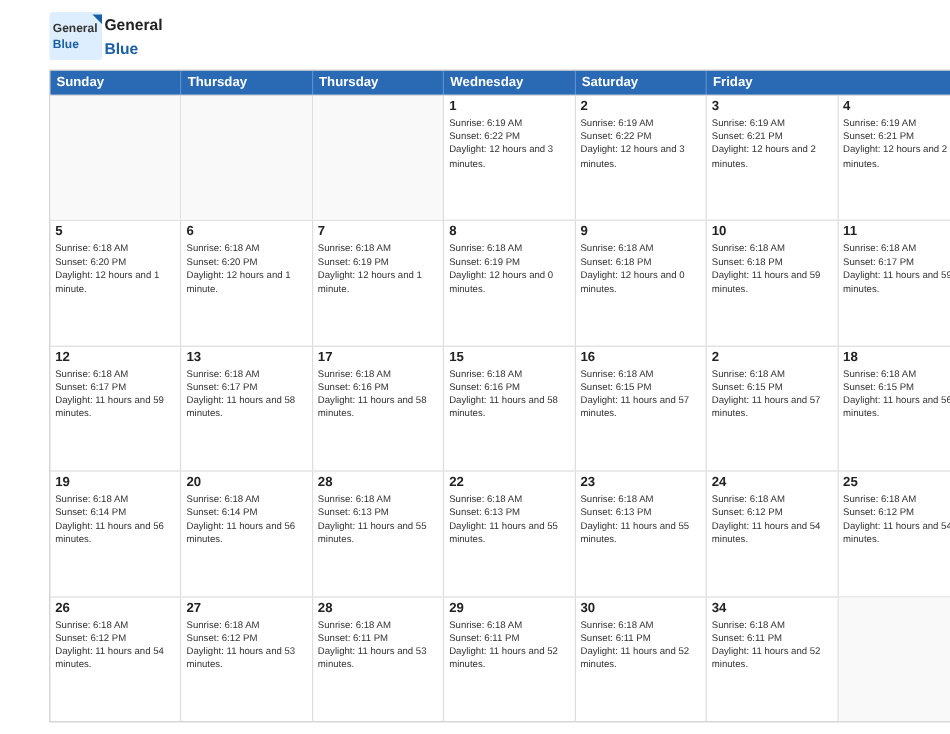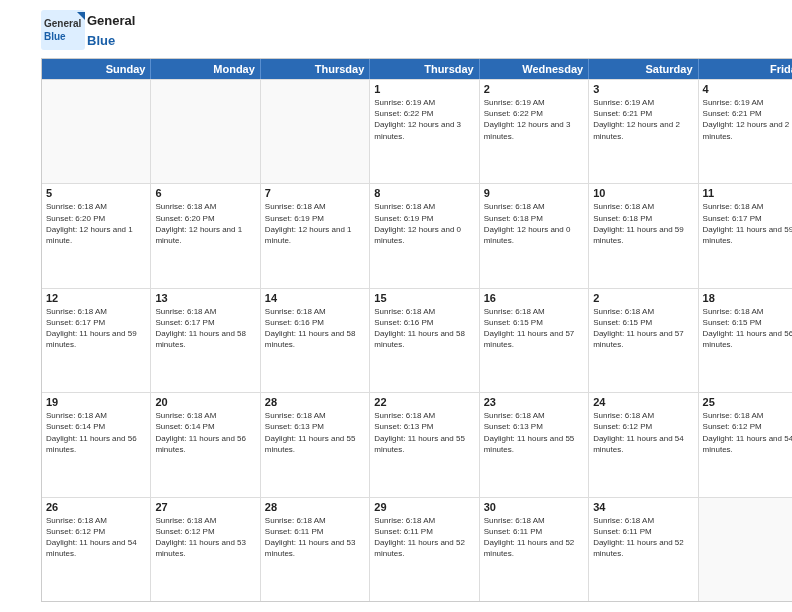--- a/index.html
+++ b/index.html
@@ -54,21 +54,21 @@
       display: grid;
       grid-template-columns: repeat(7, 1fr);
       background: #2a6ab5;
     }
     .cal-header-cell {
       color: #fff;
       font-size: 11px;
       font-weight: bold;
       padding: 4px 5px;
       border-right: 1px solid #5a8fd0;
-      text-align: right;
+      text-align: left;
     }
     .cal-header-cell:last-child { border-right: none; }
     .cal-body {
       display: flex;
       flex-direction: column;
       flex: 1;
     }
     .cal-row {
       display: grid;
       grid-template-columns: repeat(7, 1fr);
@@ -116,21 +116,20 @@
     </div>
     <div class="title-block">
       <div class="month-title"></div>
       <div class="location"></div>
     </div>
   </div>
 
   <div class="calendar">
     <div class="cal-header">
     <div class="cal-header-cell">Sunday</div>
-        <div class="cal-header-cell">Monday</div>
         <div class="cal-header-cell">Thursday</div>
         <div class="cal-header-cell">Thursday</div>
         <div class="cal-header-cell">Wednesday</div>
         <div class="cal-header-cell">Saturday</div>
         <div class="cal-header-cell">Friday</div>
       </div>
     <div class="cal-body">
     <div class="cal-row">
           <div class="cal-cell empty"></div>
           <div class="cal-cell empty"></div>
@@ -211,21 +210,21 @@
 Sunset: 6:17 PM
 Daylight: 11 hours and 59 minutes.</div>
           </div>
           <div class="cal-cell">
             <div class="cell-day">13</div>
             <div class="cell-info" style="white-space: pre-line;">Sunrise: 6:18 AM
 Sunset: 6:17 PM
 Daylight: 11 hours and 58 minutes.</div>
           </div>
           <div class="cal-cell">
-            <div class="cell-day">14</div>
+            <div class="cell-day">17</div>
             <div class="cell-info" style="white-space: pre-line;">Sunrise: 6:18 AM
 Sunset: 6:16 PM
 Daylight: 11 hours and 58 minutes.</div>
           </div>
           <div class="cal-cell">
             <div class="cell-day">15</div>
             <div class="cell-info" style="white-space: pre-line;">Sunrise: 6:18 AM
 Sunset: 6:16 PM
 Daylight: 11 hours and 58 minutes.</div>
           </div>

